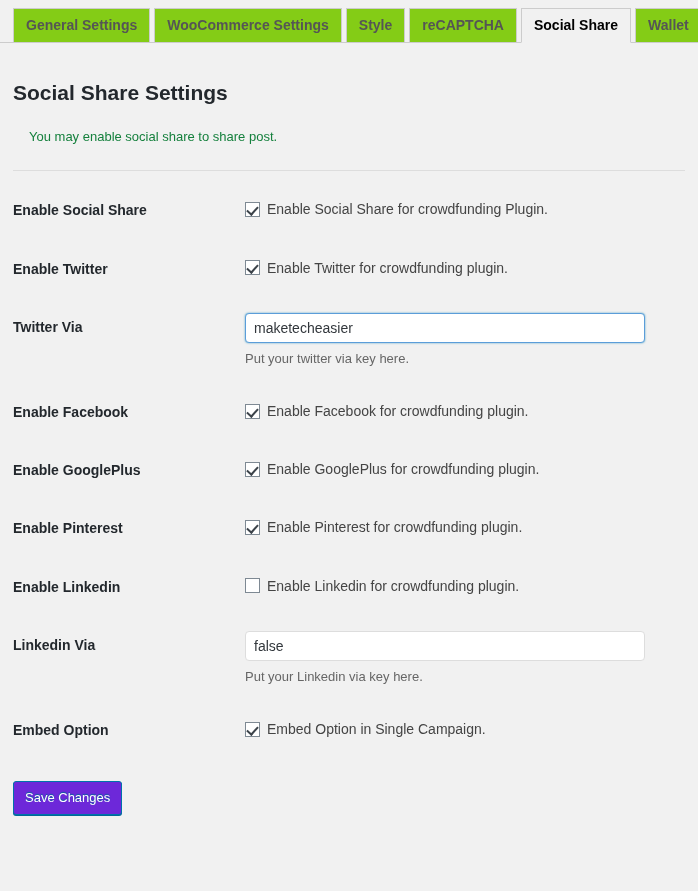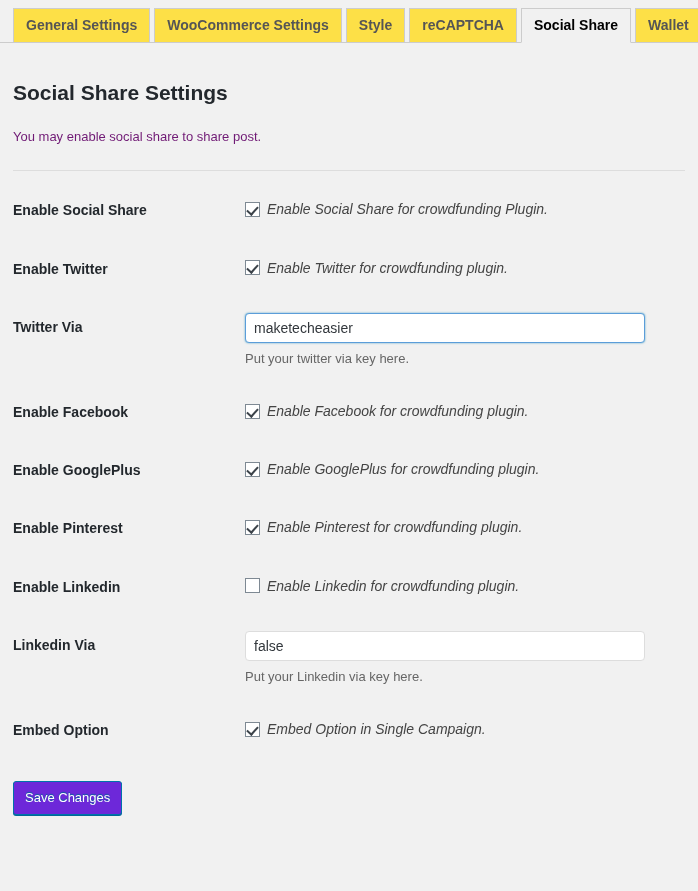--- a/index.html
+++ b/index.html
@@ -33,21 +33,21 @@
     vertical-align: bottom;
     box-sizing: border-box;
     height: 35px;
     line-height: 33px;
     margin: 0 4px -1px 0;
     padding: 0 12px;
     font-size: 14px;
     font-weight: bold;
     font-family: "Liberation Sans", sans-serif;
     color: #555555;
-    background: #fde047;
+    background: #84cc16;
     border: 1px solid #ccc;
     border-bottom: 1px solid #ccc;
     cursor: pointer;
     position: relative;
     top: 8px;
   }
   .tab.active {
     background: #f1f1f1;
     color: #000000;
     border-bottom-color: #f1f1f1;
@@ -63,22 +63,22 @@
     font-size: 21px;
     font-weight: bold;
     color: #23282d;
     margin: 36px 0 0 0;
     padding: 0;
     line-height: 1.3;
     font-family: "Liberation Sans", sans-serif;
   }
   p.page-desc {
     font-size: 13px;
-    color: #701a75;
-    margin: 22px 0 0 0;
+    color: #15803d;
+    margin: 22px 0 0 16px;
     padding: 0;
     line-height: 1.4;
   }
   hr.divider {
     border: 0;
     border-top: 1px solid #dddddd;
     margin: 24px 0 0 0;
     height: 0;
   }
 
@@ -135,21 +135,20 @@
     height: 9px;
     border: solid #3c434a;
     border-width: 0 2px 2px 0;
     transform: rotate(42deg);
   }
   .cb-label {
     font-size: 14px;
     color: #444444;
     cursor: pointer;
     line-height: 1.3;
-    font-style: italic;
   }
 
   
   .text-input {
     box-sizing: border-box;
     width: 400px;
     height: 30px;
     padding: 3px 8px;
     font-size: 14px;
     font-family: "Liberation Sans", sans-serif;

